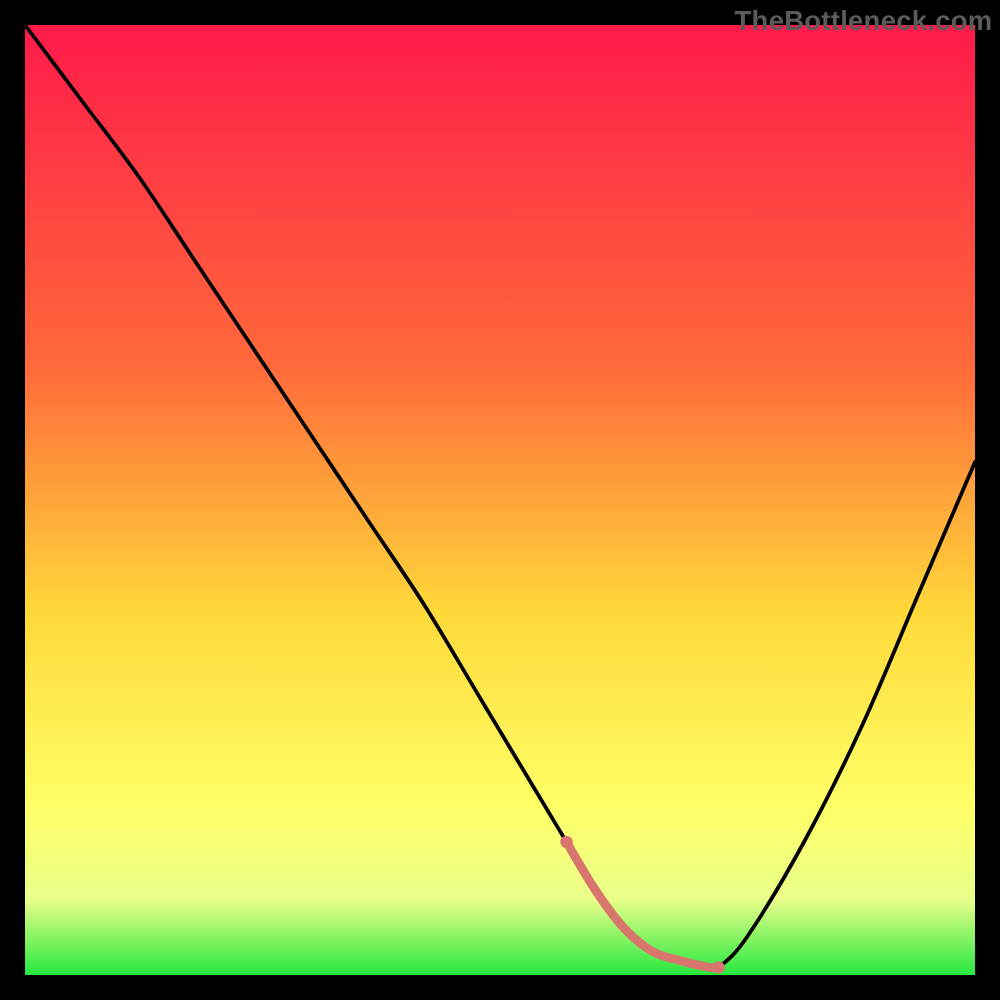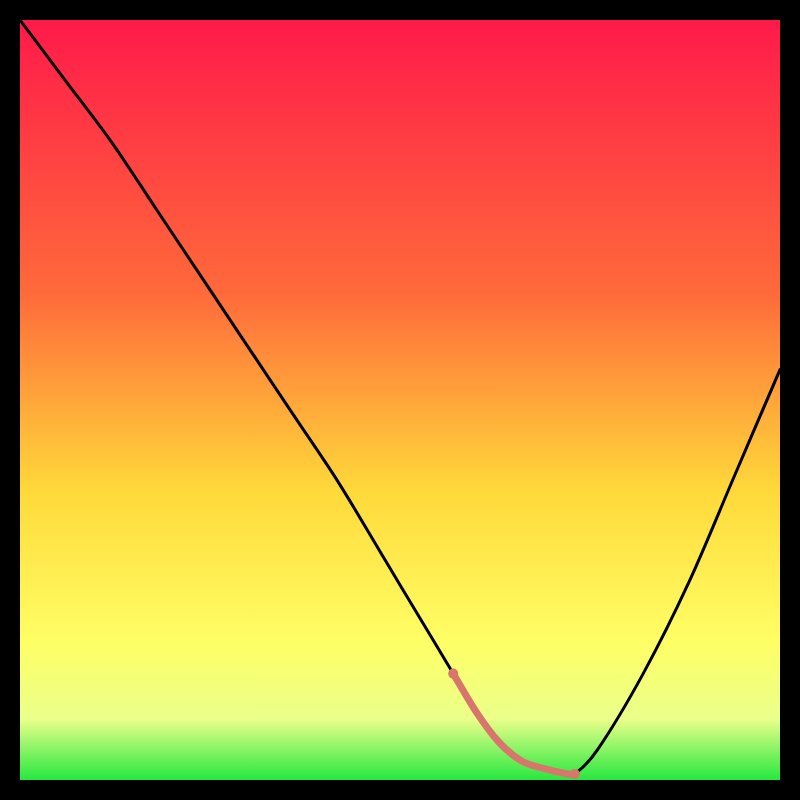--- a/index.html
+++ b/index.html
@@ -33,20 +33,21 @@
     top: 20px;
     width: 760px;
     height: 760px;
   }
   svg { display: block; }
 </style>
 </head>
 <body>
 
 <div class="frame">
+  <div class="watermark">TheBottleneck.com</div>
 
   <div class="plot-wrap">
     <svg id="svg-plot" width="760" height="760" viewBox="0 0 760 760">
       <defs>
         <linearGradient id="bg-grad" x1="0" y1="0" x2="0" y2="1">
             <stop offset="0%" stop-color="#ff1a4a"></stop>
             <stop offset="36%" stop-color="#ff6a3a"></stop>
             <stop offset="62%" stop-color="#ffd93a"></stop>
             <stop offset="82%" stop-color="#ffff66"></stop>
             <stop offset="92%" stop-color="#eaff8a"></stop>

